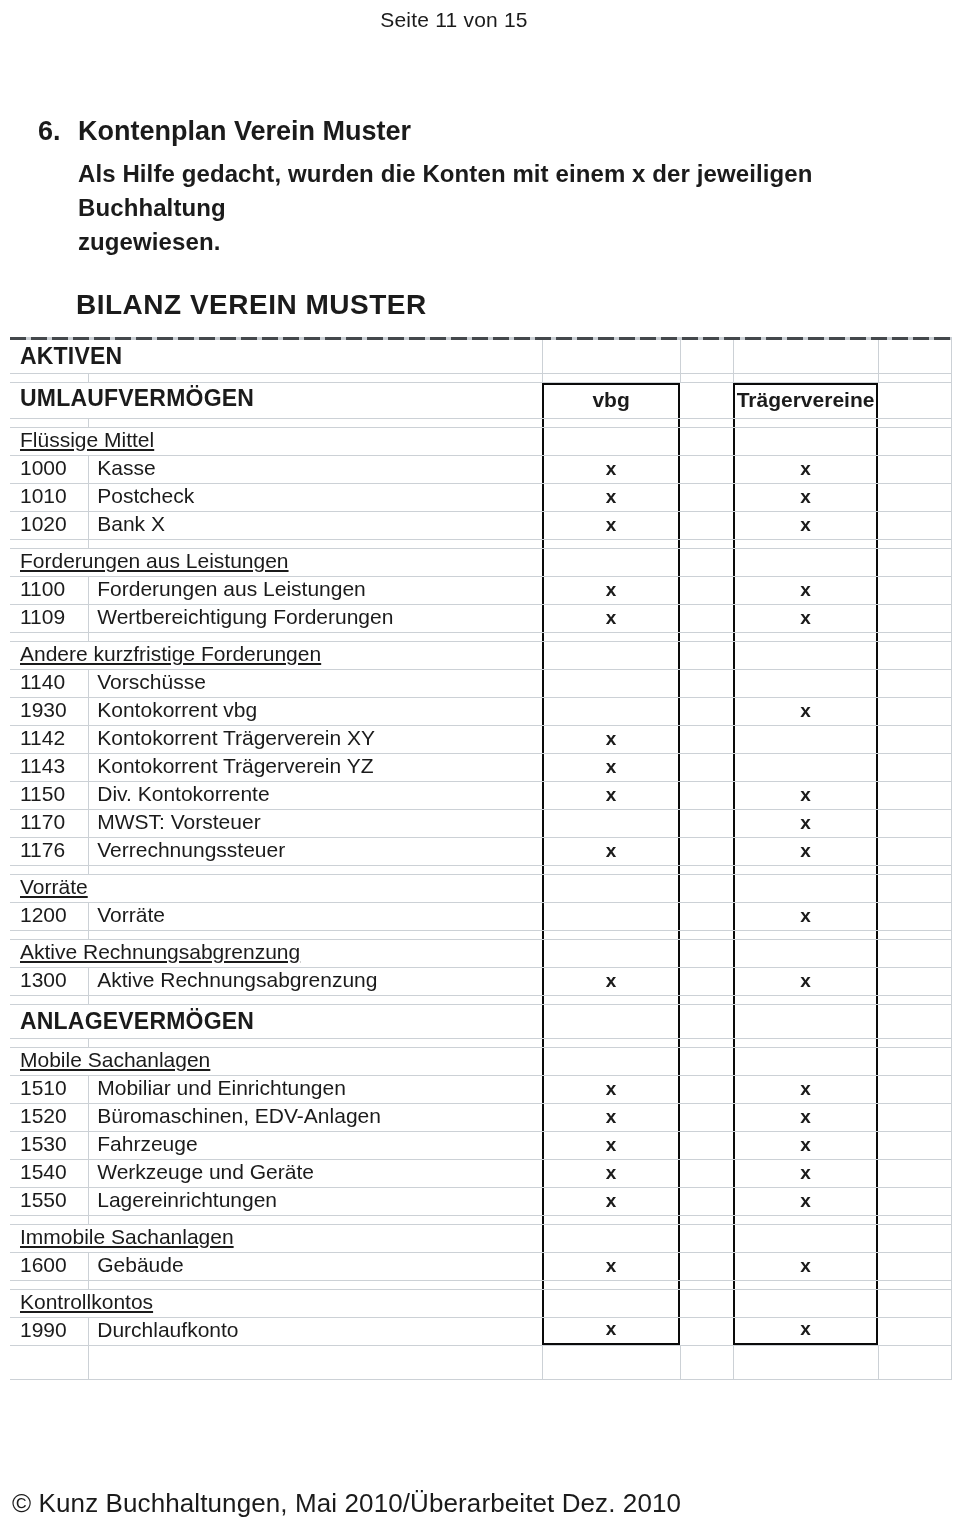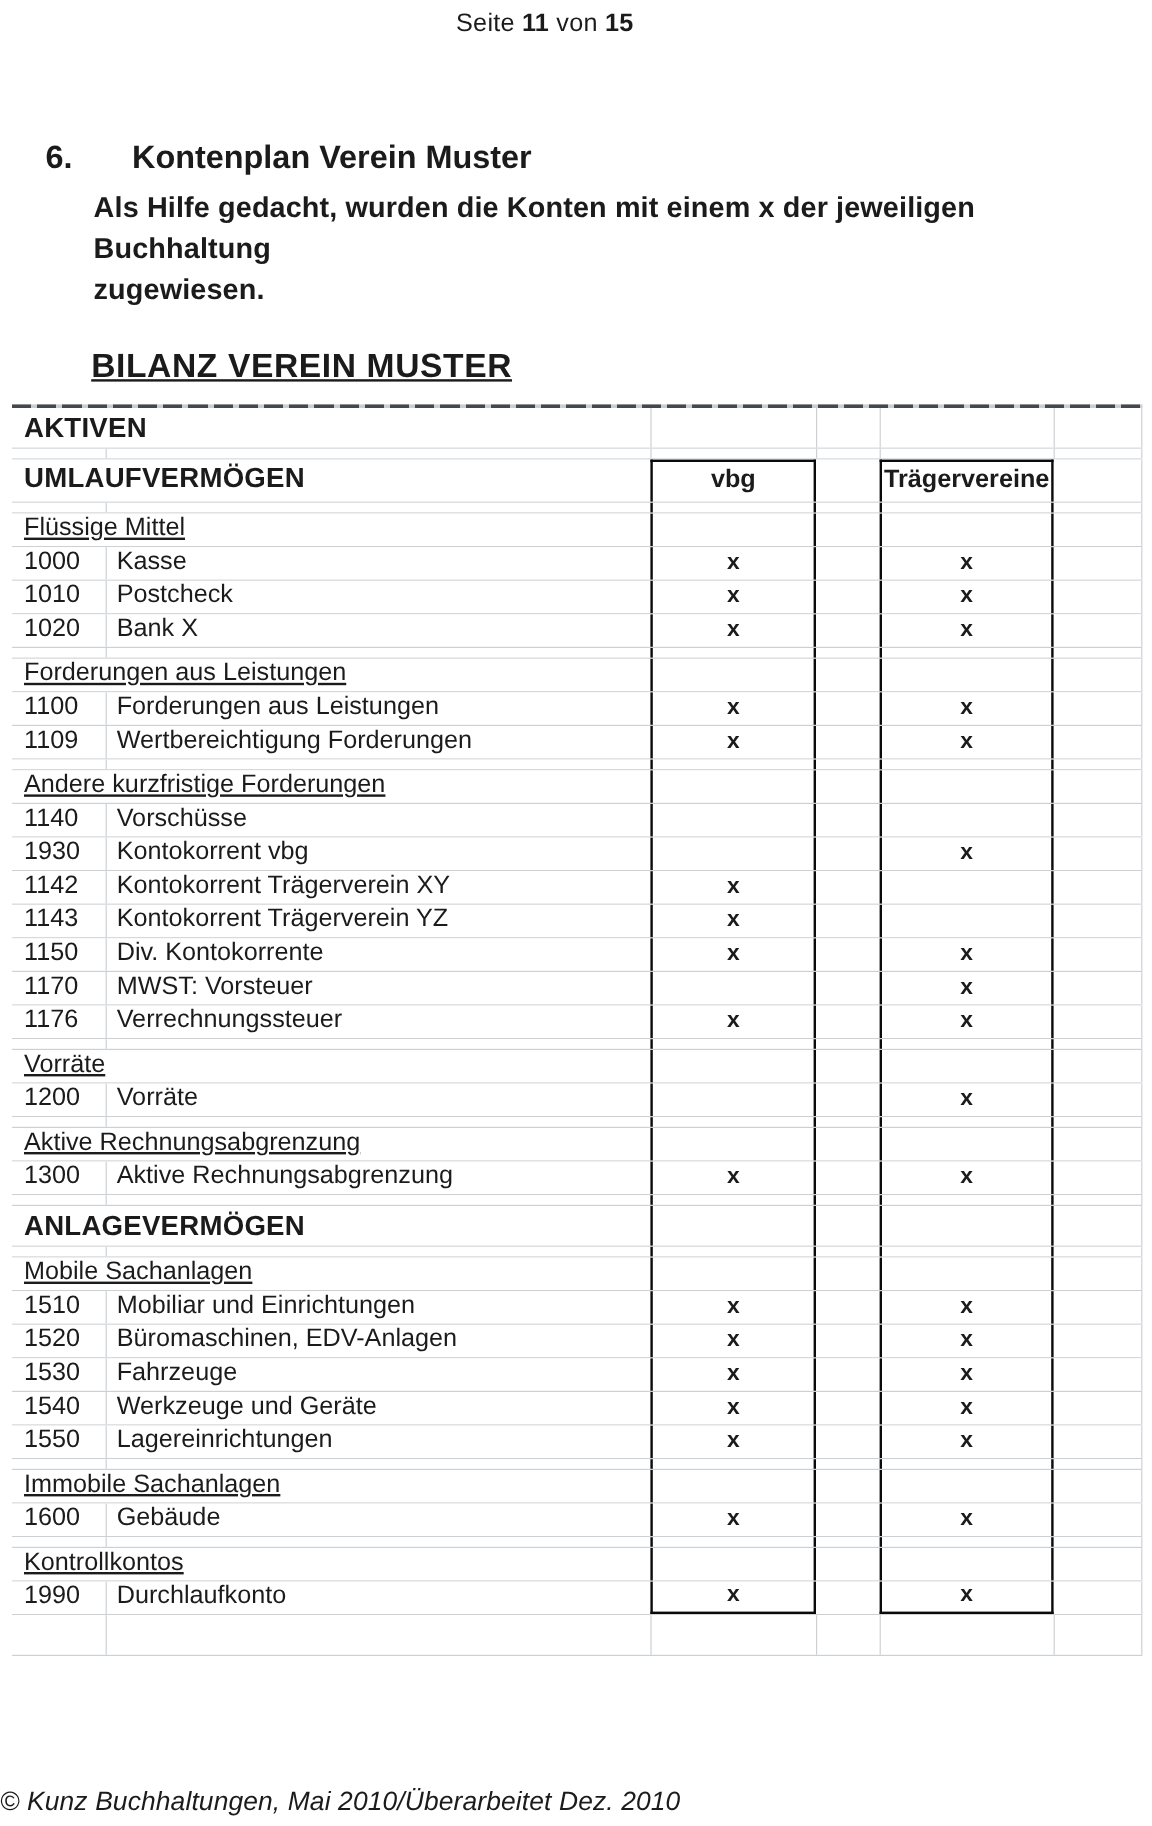--- a/index.html
+++ b/index.html
@@ -18,51 +18,49 @@
   }
   
   .page-header{
     padding-top:8px;
     width:100%;
     text-align:center;
     transform:translateX(-26px);
     font-size:21px;
     letter-spacing:0.2px;
   }
-  .page-header .b{font-weight:bold;}
+  .page-header .b{font-weight:normal;}
 
   
   .heading{
     margin:84px 0 0 38px;
     display:flex;
     align-items:baseline;
   }
   .heading .num{
     width:40px;
     font-size:27px;
     font-weight:bold;
   }
   .heading .ttl{
     font-size:27px;
     font-weight:bold;
-    margin-left:32px;
   }
   .subtitle{
     margin:10px 0 0 78px;
     font-size:24px;
     font-weight:bold;
     line-height:34px;
     letter-spacing:0.1px;
   }
   .bilanz-title{
     margin:30px 0 0 76px;
     font-size:28px;
     font-weight:bold;
     letter-spacing:0.5px;
-    text-decoration:underline;
   }
 
   
   .bilanz-table{
     margin:16px 4px 0 10px;
     width:942px;
   }
   .table-top-line{
     height:3px;
     background:repeating-linear-gradient(to right,#44484c 0 16px,#c9ced3 16px 21px);
@@ -121,25 +119,24 @@
   }
   .sub-label{font-size:21px;}
   .c-code,.c-name{font-size:21px;}
   .hdr{font-weight:bold;font-size:21px;}
   .t-row.header > div{padding-bottom:6px;}
   .mark{font-weight:bold;font-size:19px;}
 
   
   .page-footer{
     position:absolute;
-    left:0;
+    left:12px;
     top:1488px;
-    font-size:22px;
+    font-size:26px;
     letter-spacing:0.1px;
-    font-style:italic;
   }
 </style>
 </head>
 <body>
 
 <div class="page-header">
   <span>Seite</span>
   <span class="b">11</span>
   <span>von</span>
   <span class="b">15</span>

